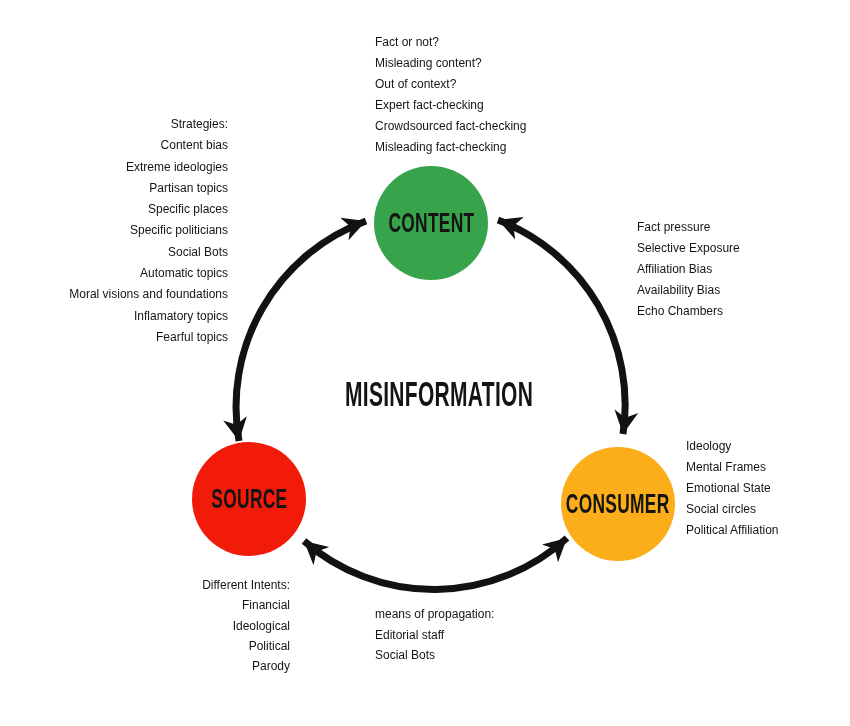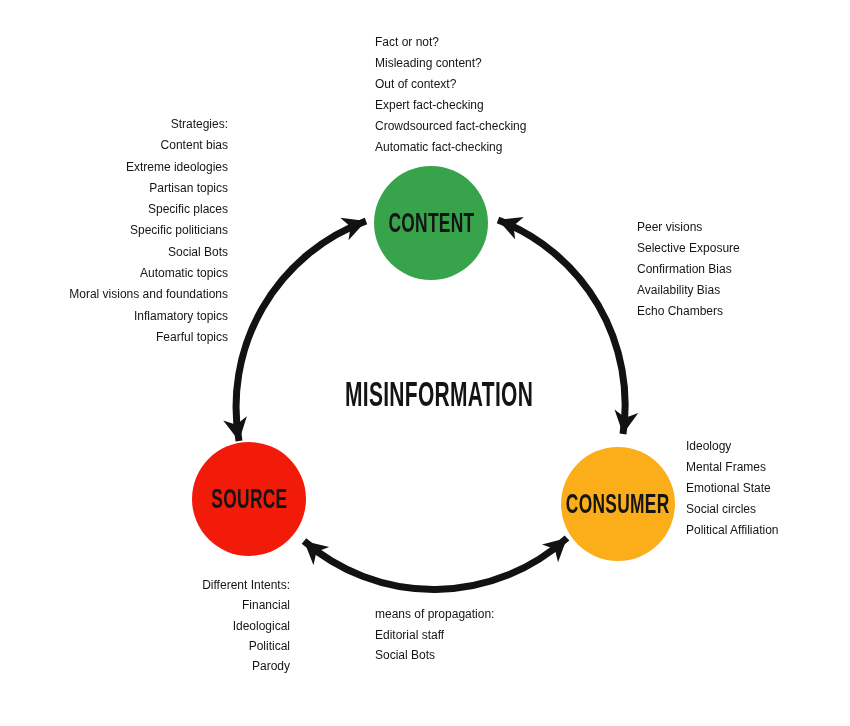--- a/index.html
+++ b/index.html
@@ -98,41 +98,41 @@
   </div>
 
   <div class="title">MISINFORMATION</div>
 
   <div class="txt txt-content-evaluation">
       <div class="line">Fact or not?</div>
       <div class="line">Misleading content?</div>
       <div class="line">Out of context?</div>
       <div class="line">Expert fact-checking</div>
       <div class="line">Crowdsourced fact-checking</div>
-      <div class="line">Automatic fact-checking</div>
+      <div class="line">Misleading fact-checking</div>
     </div>
 
   <div class="txt txt-source-strategies align-r">
       <div class="line">Strategies:</div>
       <div class="line">Content bias</div>
       <div class="line">Extreme ideologies</div>
       <div class="line">Partisan topics</div>
       <div class="line">Specific places</div>
       <div class="line">Specific politicians</div>
       <div class="line">Social Bots</div>
       <div class="line">Automatic topics</div>
       <div class="line">Moral visions and foundations</div>
       <div class="line">Inflamatory topics</div>
       <div class="line">Fearful topics</div>
     </div>
 
   <div class="txt txt-consumer-biases">
-      <div class="line">Peer visions</div>
+      <div class="line">Fact pressure</div>
       <div class="line">Selective Exposure</div>
-      <div class="line">Confirmation Bias</div>
+      <div class="line">Affiliation Bias</div>
       <div class="line">Availability Bias</div>
       <div class="line">Echo Chambers</div>
     </div>
 
   <div class="txt txt-consumer-attributes">
       <div class="line">Ideology</div>
       <div class="line">Mental Frames</div>
       <div class="line">Emotional State</div>
       <div class="line">Social circles</div>
       <div class="line">Political Affiliation</div>

